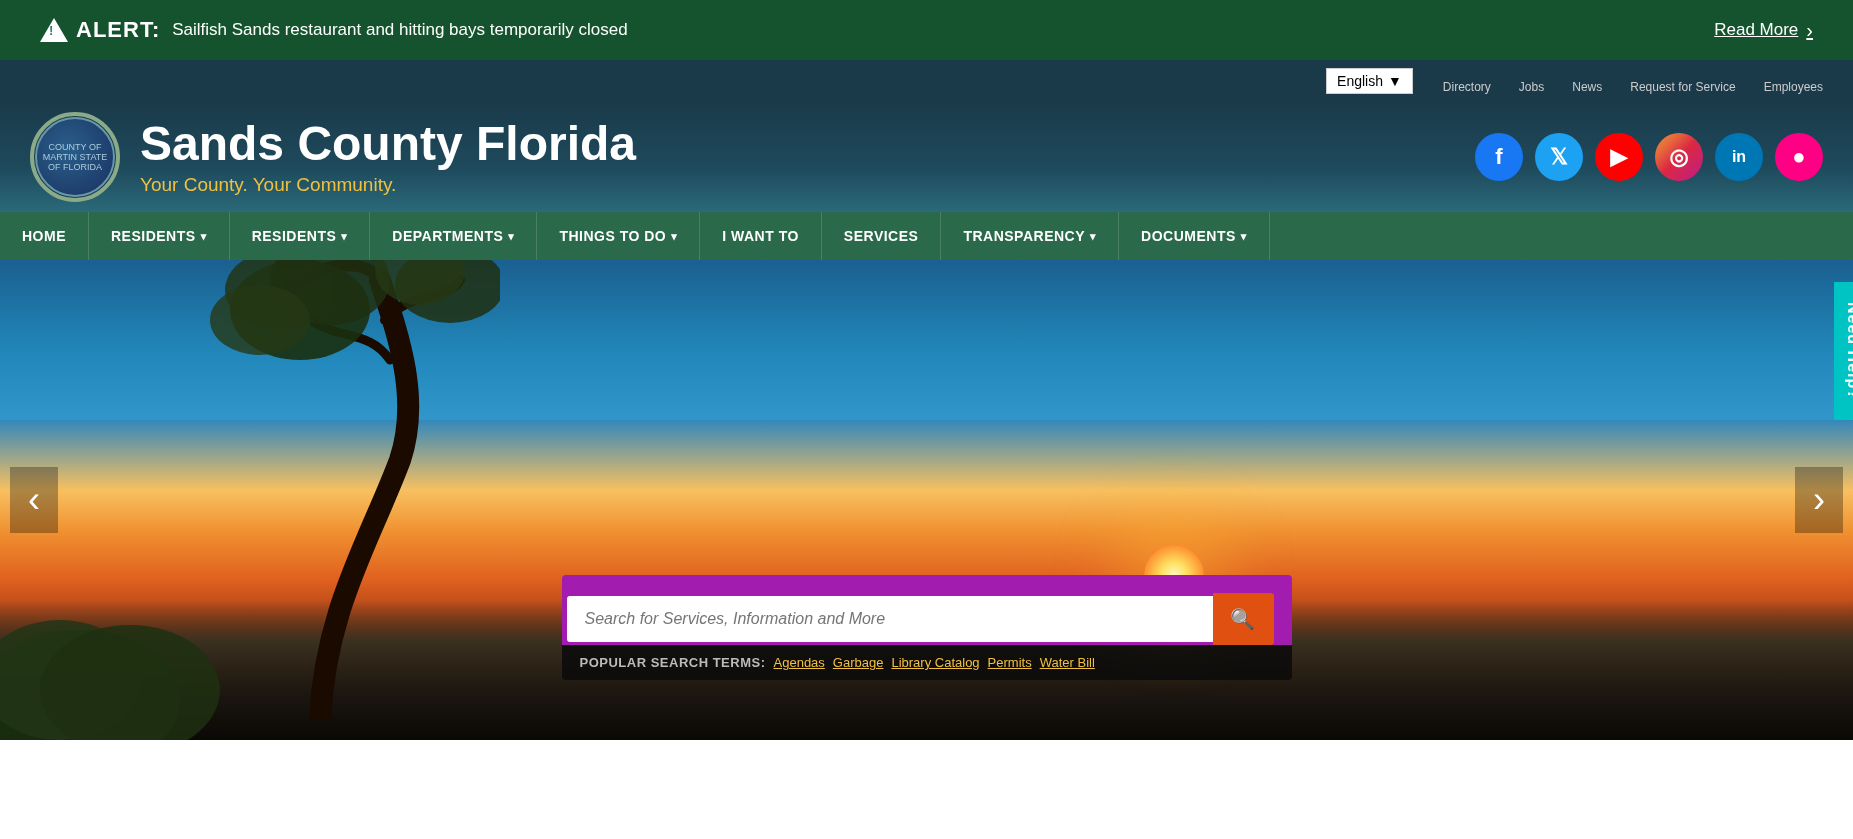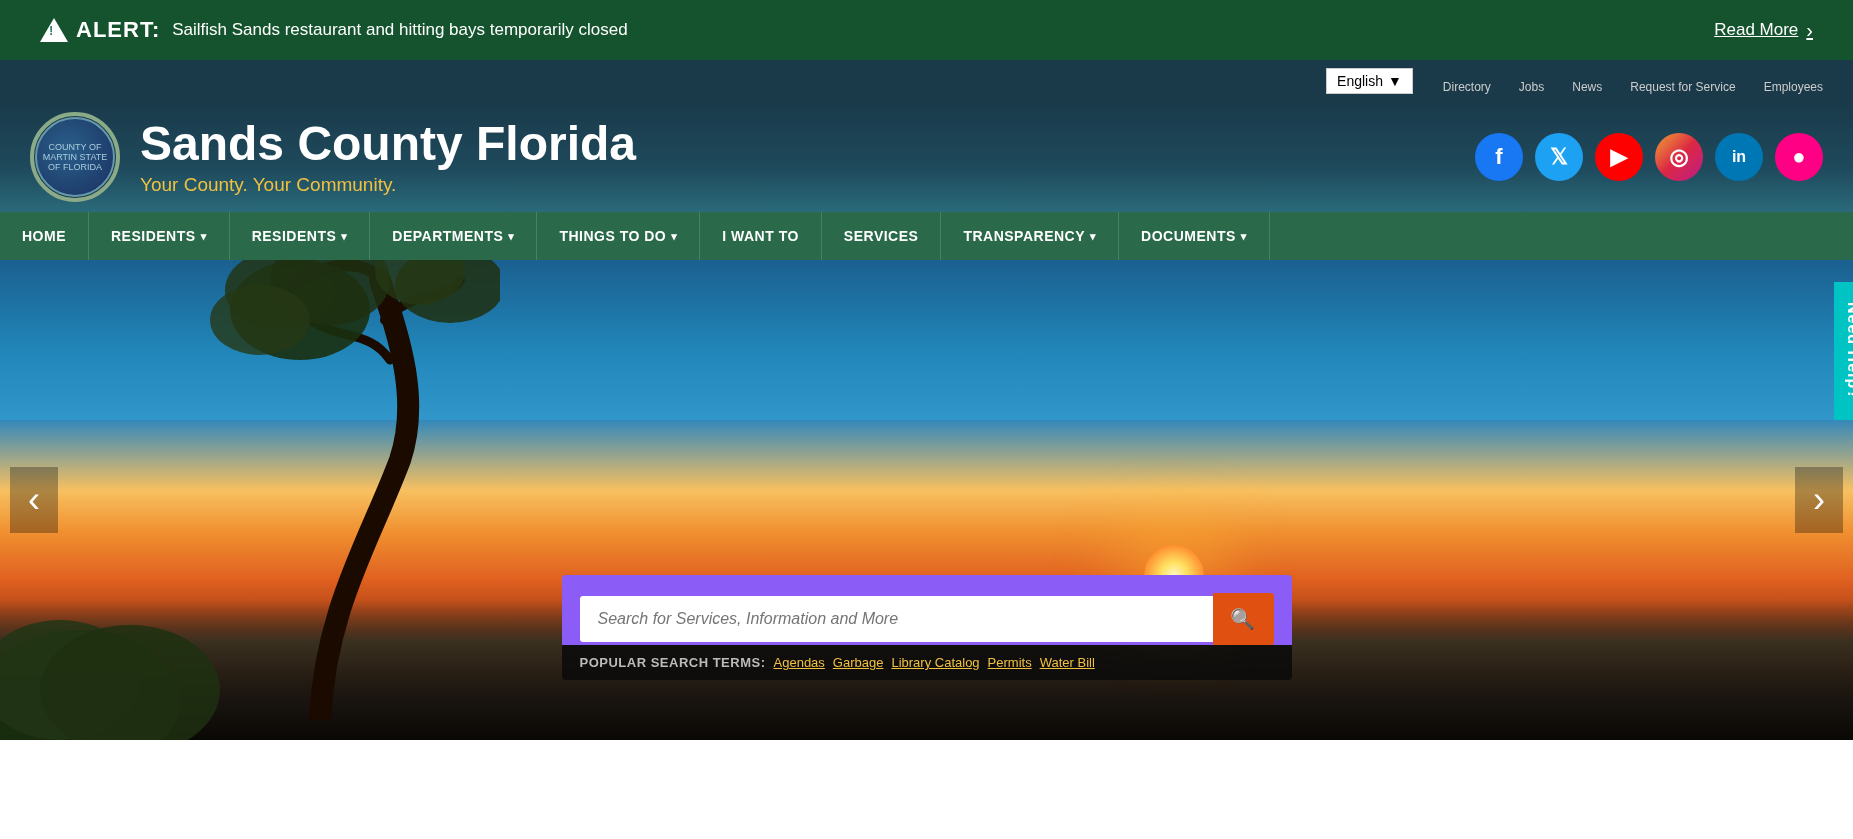--- a/index.html
+++ b/index.html
@@ -272,22 +272,22 @@
     
     .search-container {
       position: absolute;
       bottom: 60px;
       left: 50%;
       transform: translateX(-50%);
       width: 730px;
       z-index: 10;
     }
     .search-box {
-      background: #8b5cf6;
-      padding: 18px 18px 0 18px;
+      background: #a21caf;
+      padding: 18px 18px 0 5px;
       border-radius: 4px 4px 0 0;
     }
     .search-row {
       display: flex;
       align-items: center;
     }
     .search-input {
       flex: 1;
       padding: 14px 18px;
       font-size: 16px;

